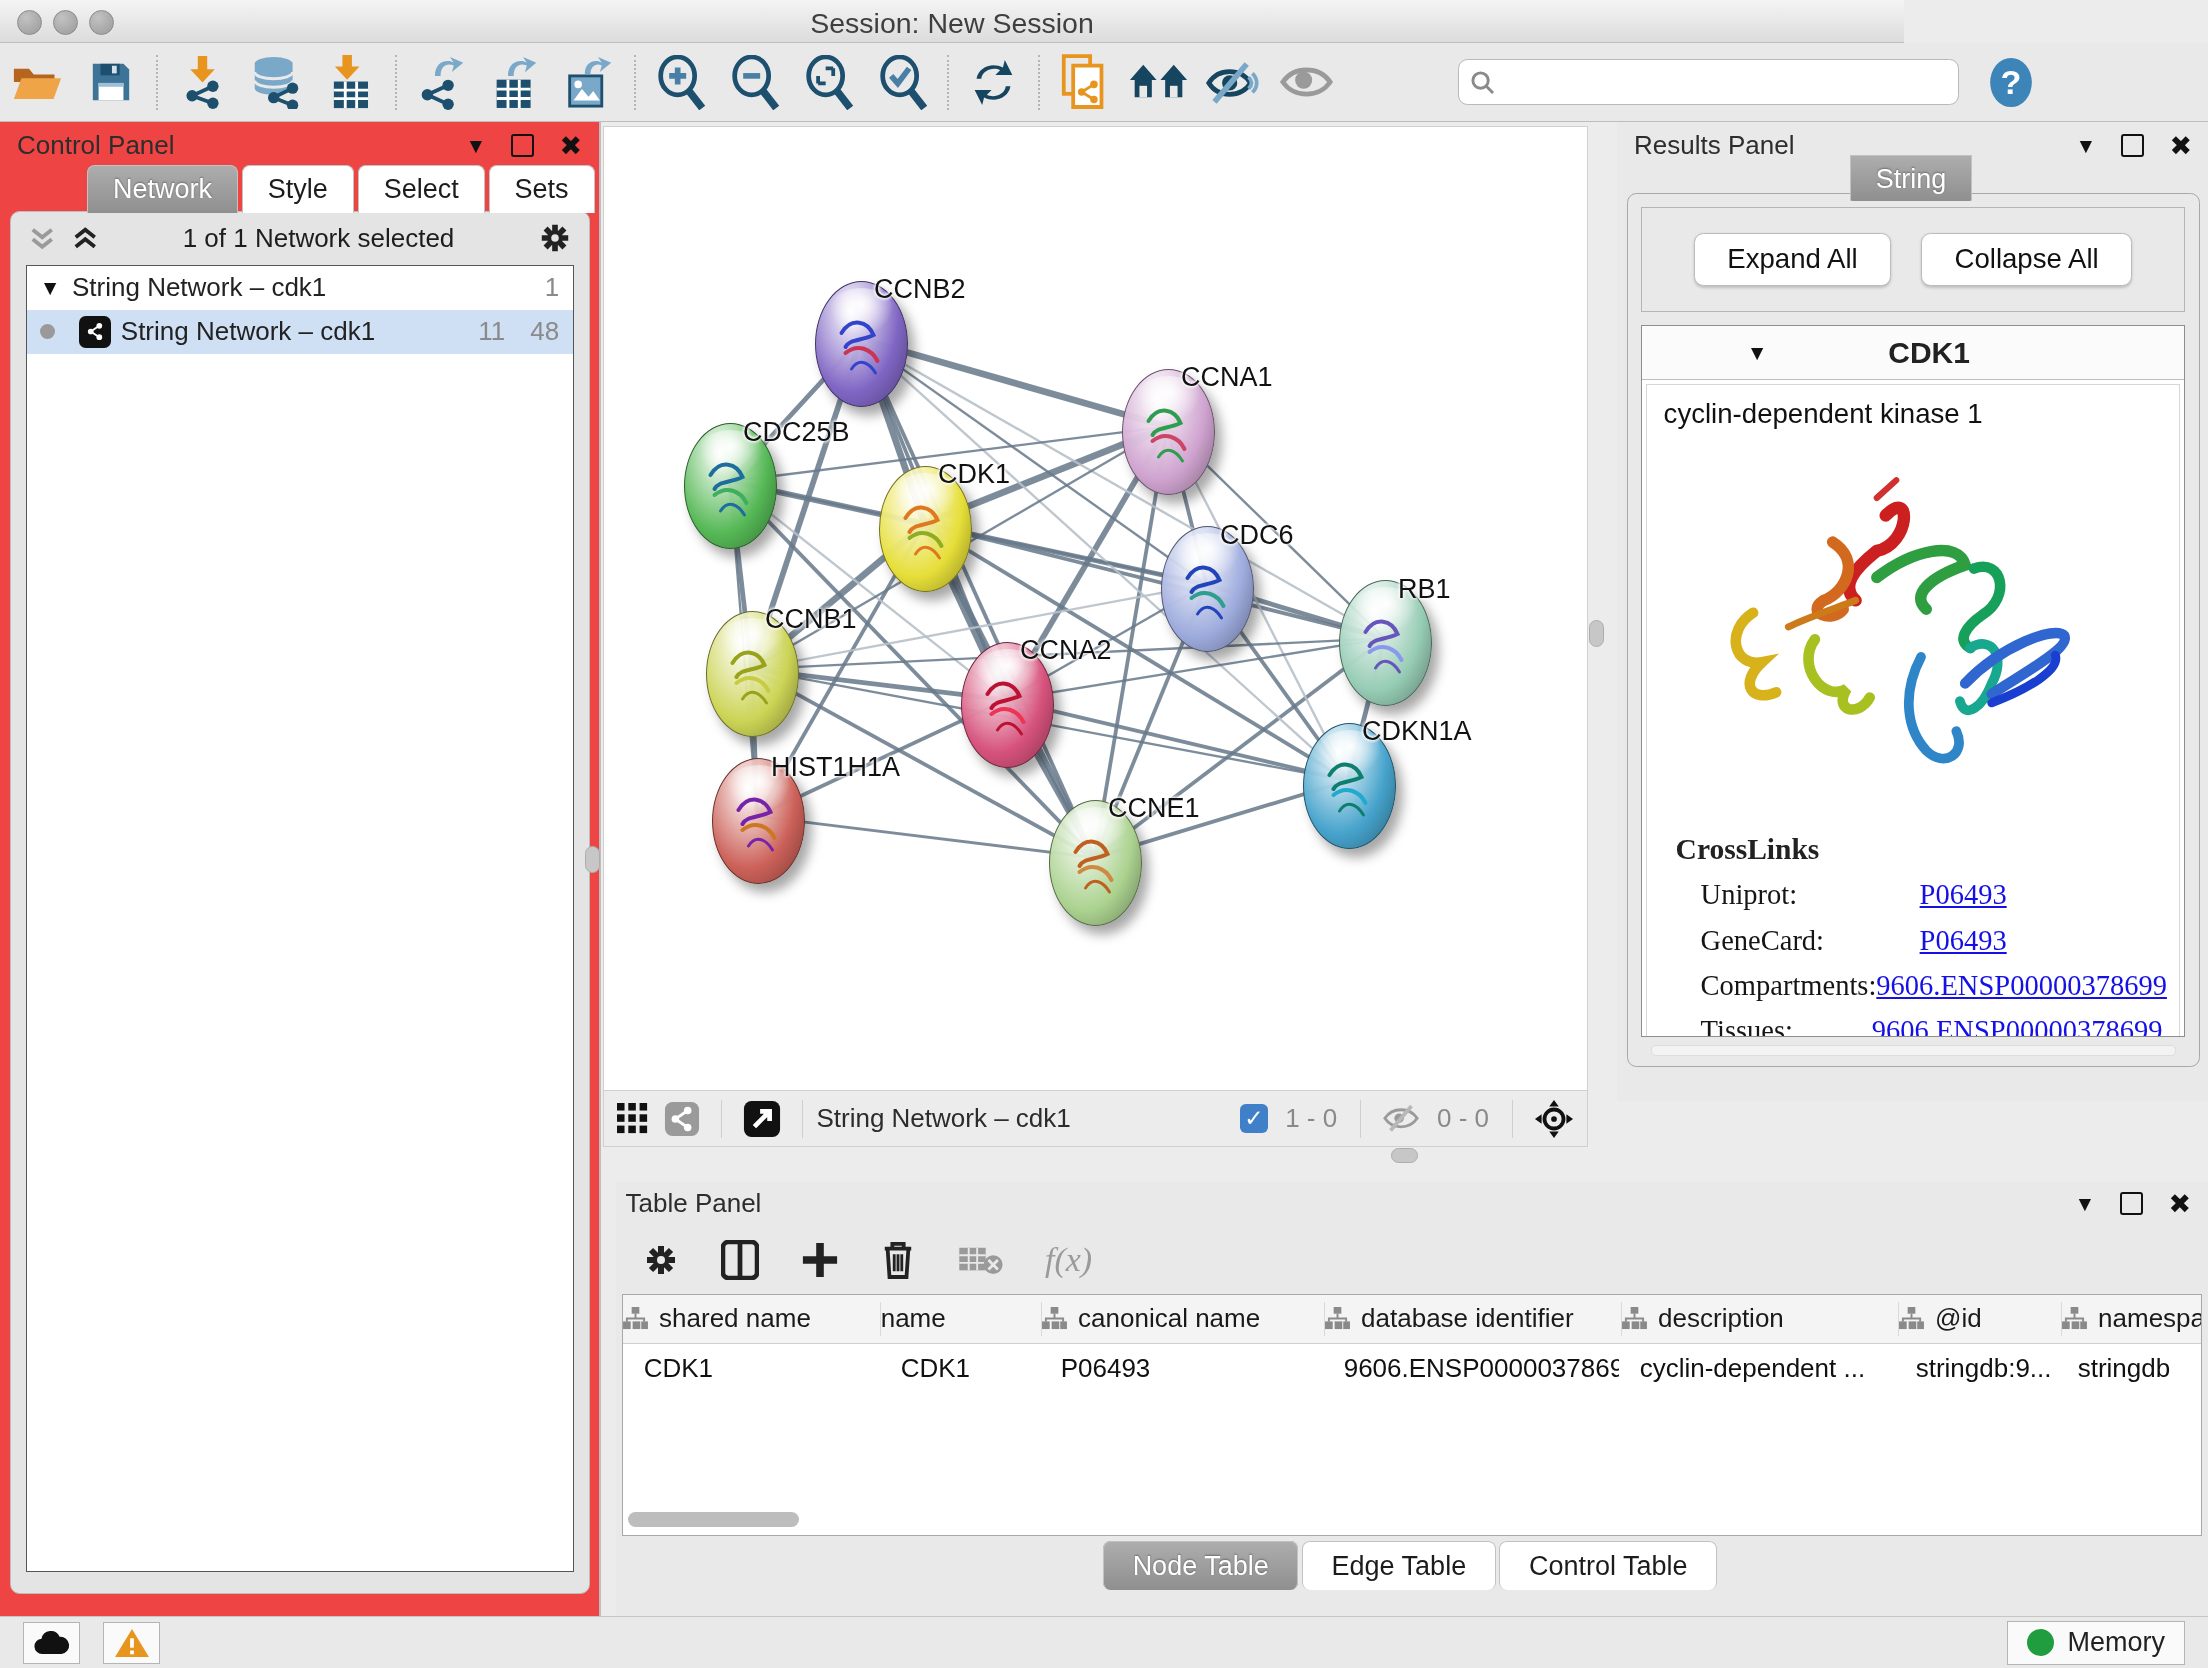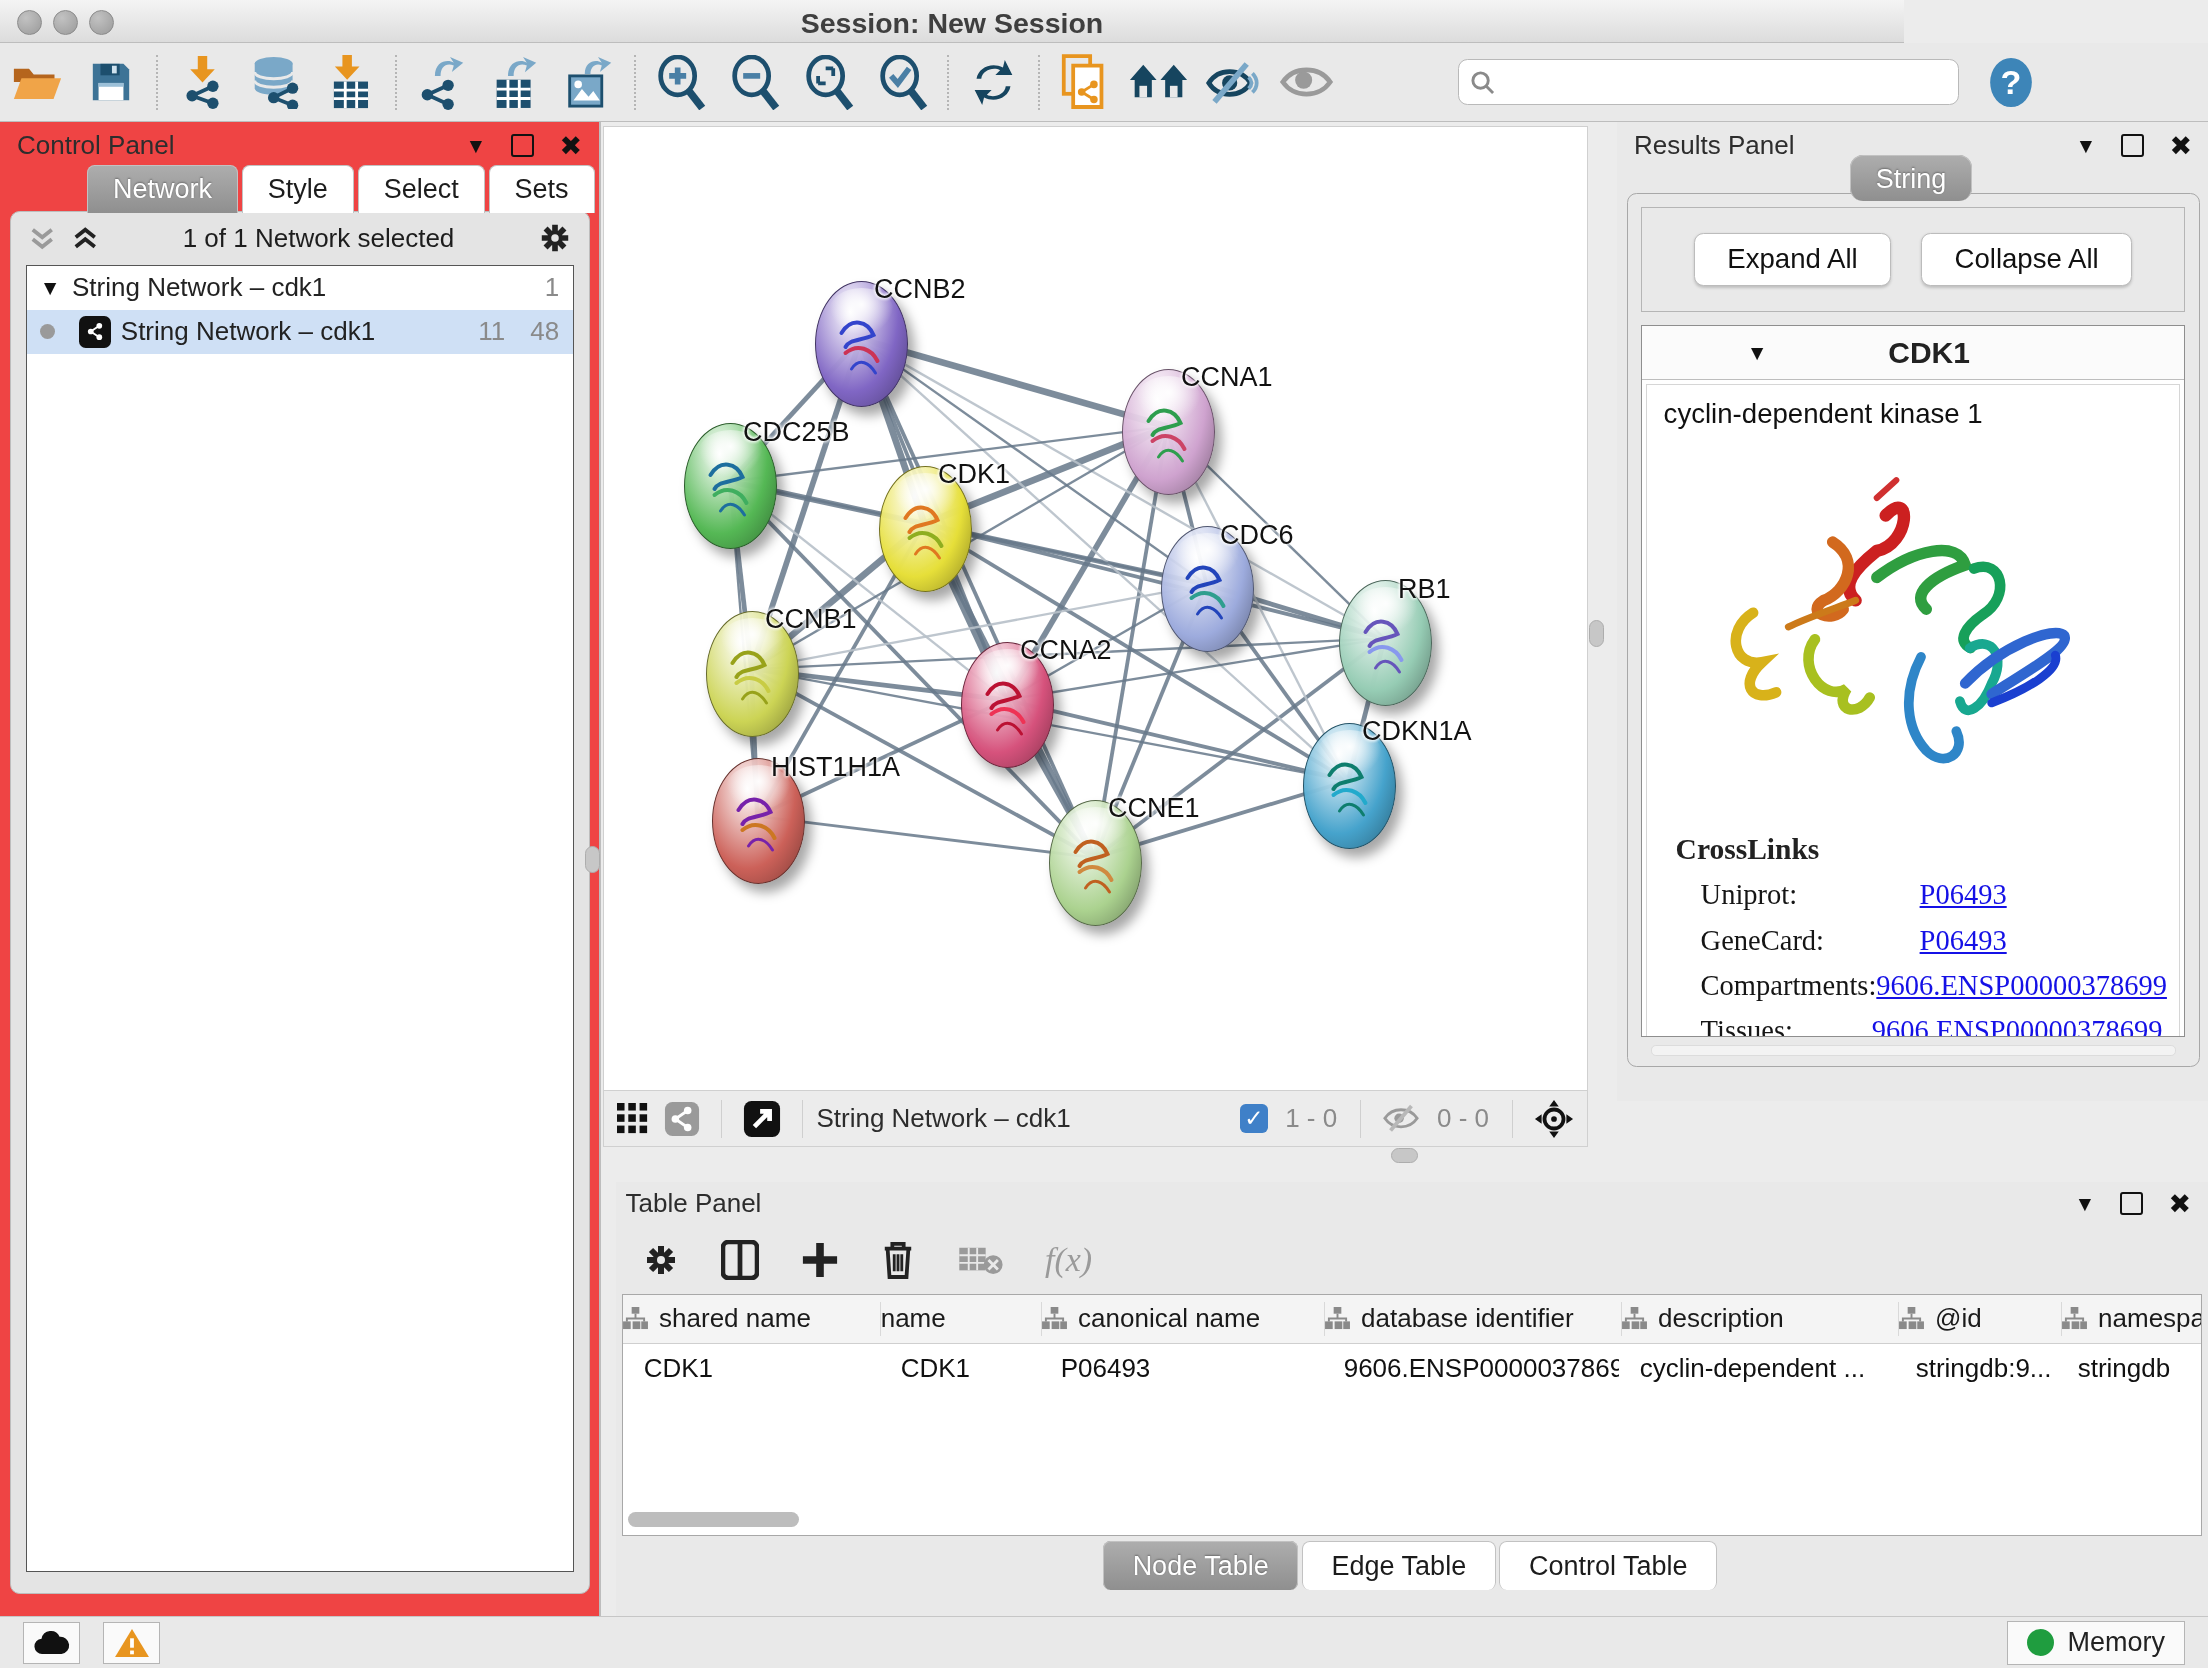--- a/index.html
+++ b/index.html
@@ -1,21 +1,21 @@
 <!DOCTYPE html>
 <html style="font-size:15px"><head>
 <meta charset="utf-8">
 <style>
   html,body{margin:0;padding:0;}
   body{width:2208px;height:1668px;overflow:hidden;background:#ececec;
        font-family:"Liberation Sans","DejaVu Sans",sans-serif;color:#222;
        -webkit-font-smoothing:antialiased;position:relative;}
   
   .titlebar{position:absolute;left:0;top:0;width:1904px;height:42px;
-    background:linear-gradient(#f4f4f4,#dcdcdc);border-bottom:1px solid #bdbdbd;font-weight:bold;}
+    background:linear-gradient(#f4f4f4,#dcdcdc);border-bottom:1px solid #bdbdbd;}
   .traffic{position:absolute;top:9.5px;width:23px;height:23px;border-radius:50%;
     background:radial-gradient(circle at 35% 30%,#c2c2c2,#9a9a9a);border:1px solid #8b8b8b;}
   .win-title{position:absolute;left:0;right:0;top:6.7px;text-align:center;font-size:28.5px;color:#3f3f3f;}
   
   .toolbar{position:absolute;left:0;top:43px;width:2208px;height:78px;background:#e9e9e9;
     border-bottom:1px solid #bdbdbd;display:flex;align-items:center;}
   .tb-btn{width:74px;height:61px;display:flex;align-items:center;justify-content:center;flex:0 0 auto;}
   .tb-sep{width:0;height:55px;border-left:2.9px dotted #b5b5b5;margin:0 7.6px;flex:0 0 auto;}
   .searchbox{width:476px;height:44px;background:#fff;border:1.9px solid #b9b9b9;border-radius:9.5px;
     margin-left:114px;display:flex;align-items:center;padding:0 11.4px;}
@@ -571,21 +571,21 @@
 <div class="results-panel">
   <div class="rp-header">
     <span class="panel-title">Results Panel</span>
     <span class="panel-icons">
       <span class="icon-collapse">▼</span>
       <span class="icon-max"></span>
       <span class="icon-close">✖</span>
     </span>
   </div>
   <div class="rp-tabs">
-    <span class="tab active" style="border-radius:13px;">String</span>
+    <span class="tab active" style="border-radius:2px;">String</span>
   </div>
   <div class="rp-box">
     <div class="expand-box">
       <span class="btn">Expand All</span>
       <span class="btn">Collapse All</span>
     </div>
     <div class="entry-box">
       <div class="entry-head">
         <span class="caret" style="margin-left:105px">▼</span>
         <span class="entry-name">CDK1</span>

